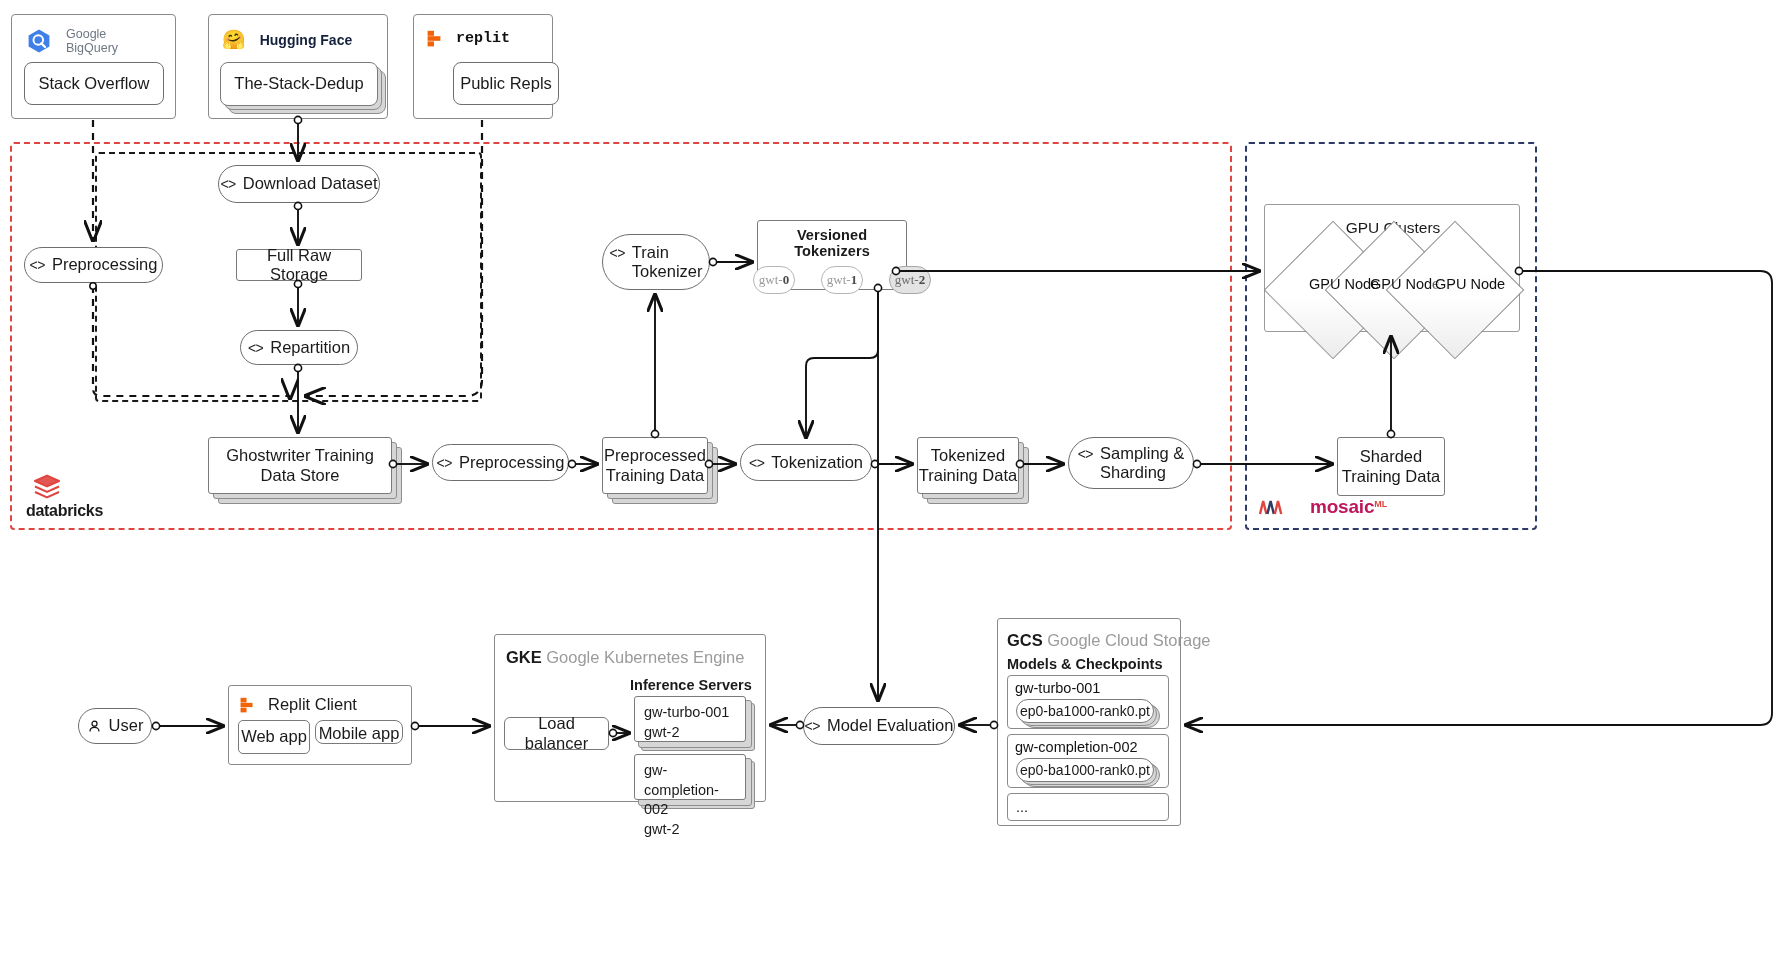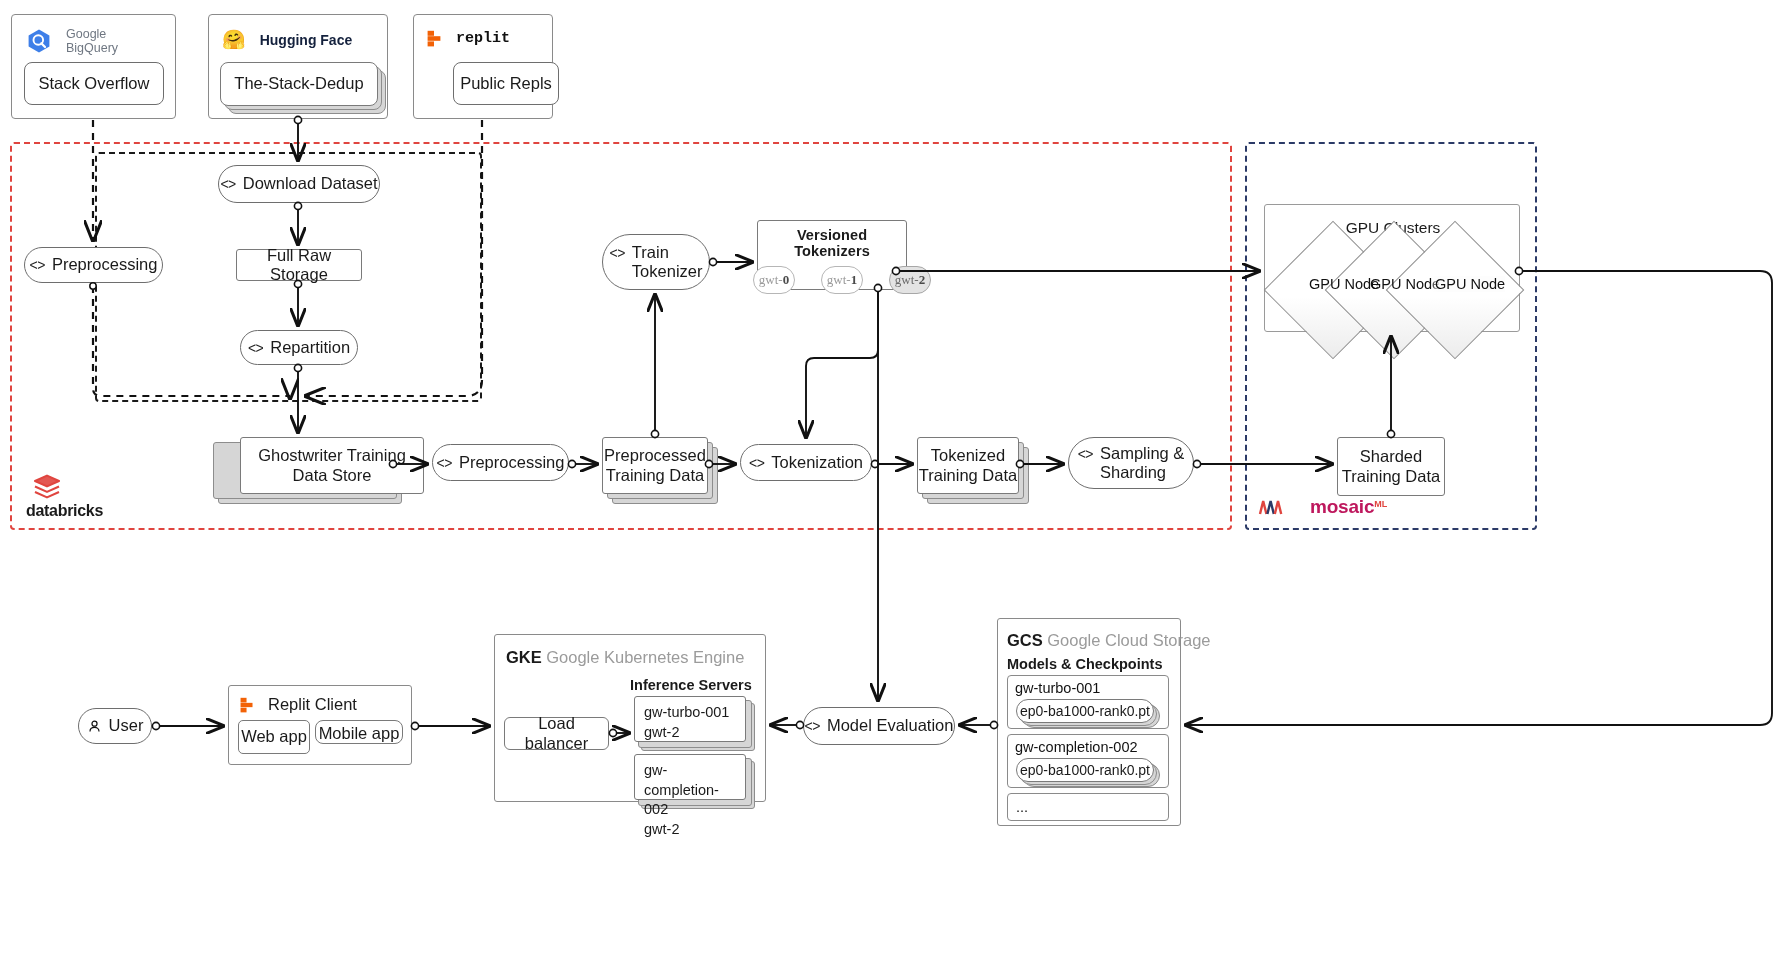--- a/index.html
+++ b/index.html
@@ -158,21 +158,21 @@
   </div>
 
   <div class="abs pill" style="left:24px;top:247px;width:139px;height:36px;">
     <span class="code-chev">&lt;&gt;</span>
     <span class="node-lbl">Preprocessing</span>
   </div>
 
   <div class="stack" style="left:208px;top:437px;width:182px;height:55px;">
     <div class="sh" style="left:10px;top:10px;width:182px;height:55px;"></div>
     <div class="sh" style="left:5px;top:5px;width:182px;height:55px;"></div>
-    <div class="fg" style="width:182px;height:55px;margin-left:32px;">
+    <div class="fg" style="width:182px;height:55px;">
       <span class="node-lbl" style="white-space:pre-line;">Ghostwriter Training
 Data Store</span>
     </div>
   </div>
 
   <div class="abs pill" style="left:432px;top:444px;width:137px;height:37px;">
     <span class="code-chev">&lt;&gt;</span>
     <span class="node-lbl">Preprocessing</span>
   </div>
 

